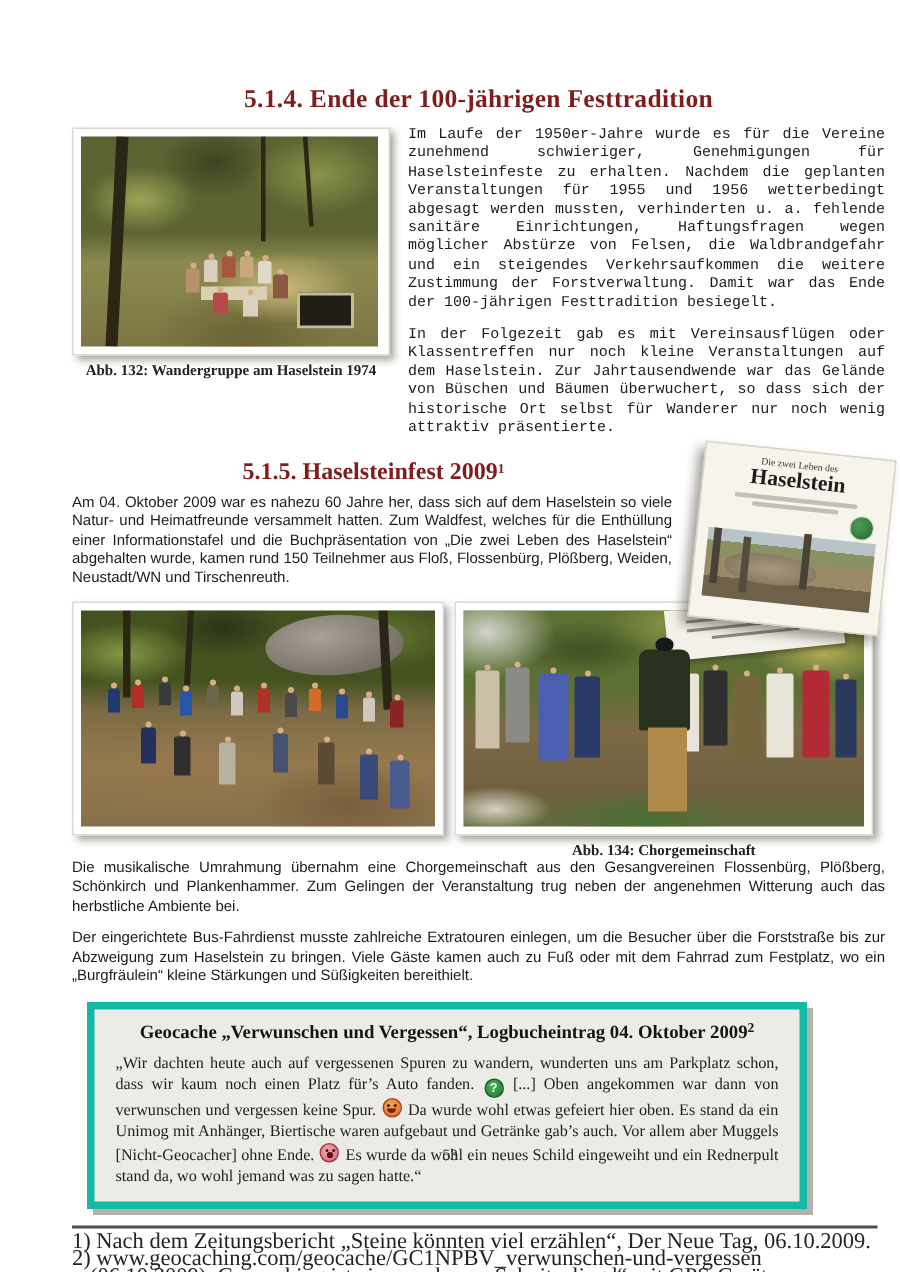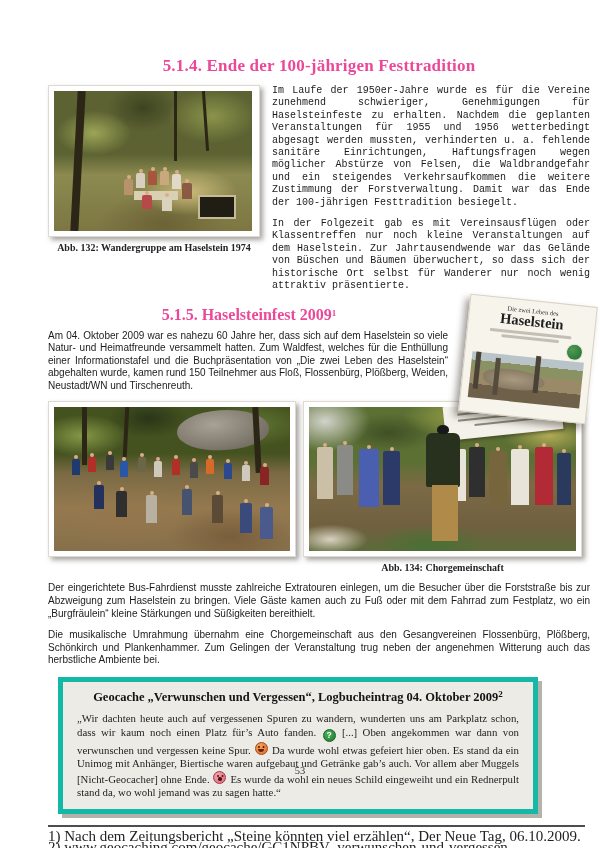--- a/index.html
+++ b/index.html
@@ -1,19 +1,19 @@
 <!DOCTYPE html>
 <html lang="de"><head>
 <meta charset="utf-8">
 <style>
   html,body{margin:0;padding:0;background:#ffffff;}
   .page{position:relative;width:600px;height:848px;background:#fff;overflow:hidden;
         box-sizing:border-box;padding:56px 10px 0 48px;color:#1b1b1b;}
 
-  h1,h2{font-family:"Liberation Serif",serif;font-weight:bold;margin:0;color:#ec4899;}
+  h1,h2{font-family:"Liberation Serif",serif;font-weight:bold;margin:0;color:#7f1d1d;}
   .h514{font-size:17px;text-align:center;margin-bottom:9px;letter-spacing:.2px;}
   .h515{font-size:16px;text-align:center;margin:4px 0 6px;width:402px;}
   sup.fnmark{font-size:9px;vertical-align:4px;}
 
   .row1{display:flex;gap:12px;}
   .photo-col{width:212px;flex:none;}
   .photo-frame{background:#fff;border:1px solid #dedad1;padding:5px;
                box-shadow:3px 3px 5px rgba(60,55,45,.45);}
   .photo{position:relative;overflow:hidden;}
 
@@ -227,22 +227,22 @@
             <span class="pp" style="left:226px;top:40px;width:18px;height:58px;background:#b22a35;"></span>
             <span class="pp" style="left:248px;top:46px;width:14px;height:52px;background:#2a3a5e;"></span>
             <div class="conductor-j"></div>
             <div class="conductor-p"></div>
           </div>
         </div>
         <div class="caption">Abb. 134: Chorgemeinschaft</div>
       </div>
     </div>
 
+    <p class="bodyp">Die musikalische Umrahmung übernahm eine Chorgemeinschaft aus den Gesangvereinen Flossenbürg, Plößberg, Schönkirch und Plankenhammer. Zum Gelingen der Veranstaltung trug neben der angenehmen Witterung auch das herbstliche Ambiente bei.</p>
     <p class="bodyp" style="margin-top:9px;">Der eingerichtete Bus-Fahrdienst musste zahlreiche Extratouren einlegen, um die Besucher über die Forststraße bis zur Abzweigung zum Haselstein zu bringen. Viele Gäste kamen auch zu Fuß oder mit dem Fahrrad zum Festplatz, wo ein „Burgfräulein“ kleine Stärkungen und Süßigkeiten bereithielt.</p>
-    <p class="bodyp">Die musikalische Umrahmung übernahm eine Chorgemeinschaft aus den Gesangvereinen Flossenbürg, Plößberg, Schönkirch und Plankenhammer. Zum Gelingen der Veranstaltung trug neben der angenehmen Witterung auch das herbstliche Ambiente bei.</p>
   </div>
 
   <div class="logbox">
     <div class="logbox-heading"><span>Geocache „Verwunschen und Vergessen“, Logbucheintrag 04. Oktober 2009</span><sup class="fnmark">2</sup></div>
     <p class="logbox-quote" style="margin:0;"><span>„Wir dachten heute auch auf vergessenen Spuren zu wandern, wunderten uns am Parkplatz schon, dass wir kaum noch einen Platz für’s Auto fanden. </span><span class="emj emj-q">?</span><span> [...] Oben angekommen war dann von verwunschen und vergessen keine Spur. </span><span class="emj emj-grin"></span><span> Da wurde wohl etwas gefeiert hier oben. Es stand da ein Unimog mit Anhänger, Biertische waren aufgebaut und Getränke gab’s auch. Vor allem aber Muggels [Nicht-Geocacher] ohne Ende. </span><span class="emj emj-shock"></span><span> Es wurde da wohl ein neues Schild eingeweiht und ein Rednerpult stand da, wo wohl jemand was zu sagen hatte.“</span></p>
   </div>
 
   <div class="fn-rule"></div>
   <div class="footnotes">
     <p class="fn">1) Nach dem Zeitungsbericht „Steine könnten viel erzählen“, Der Neue Tag, 06.10.2009.</p>

